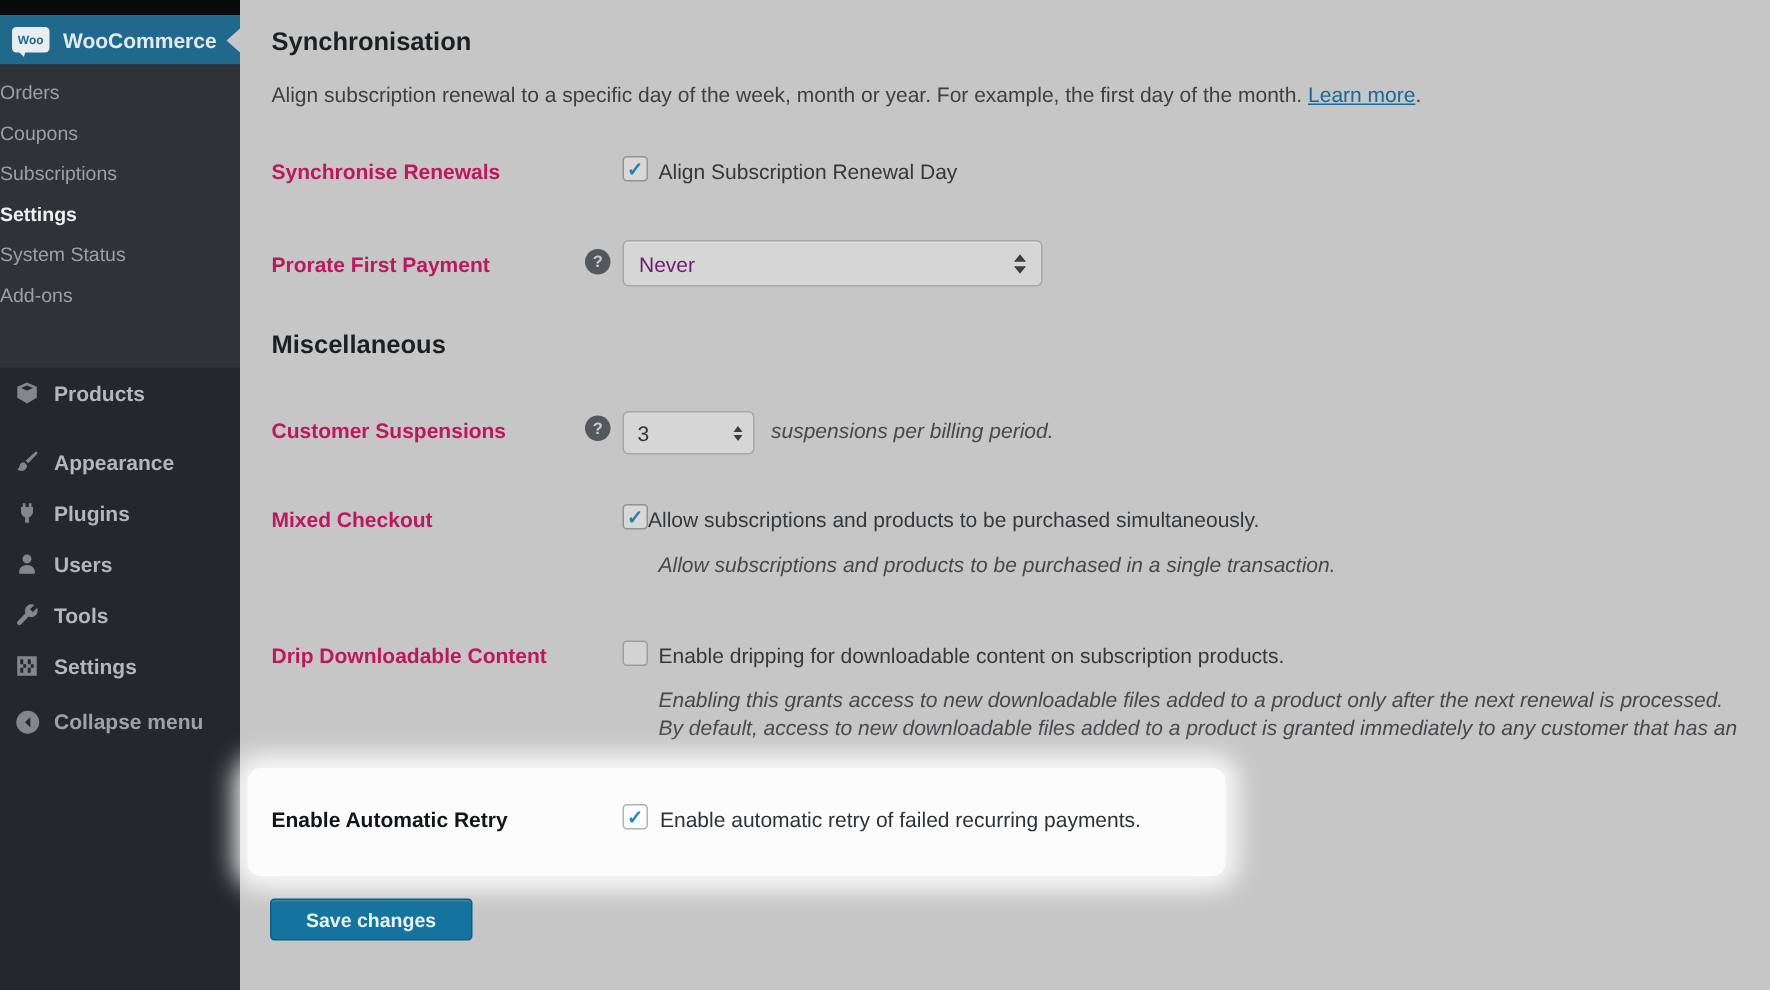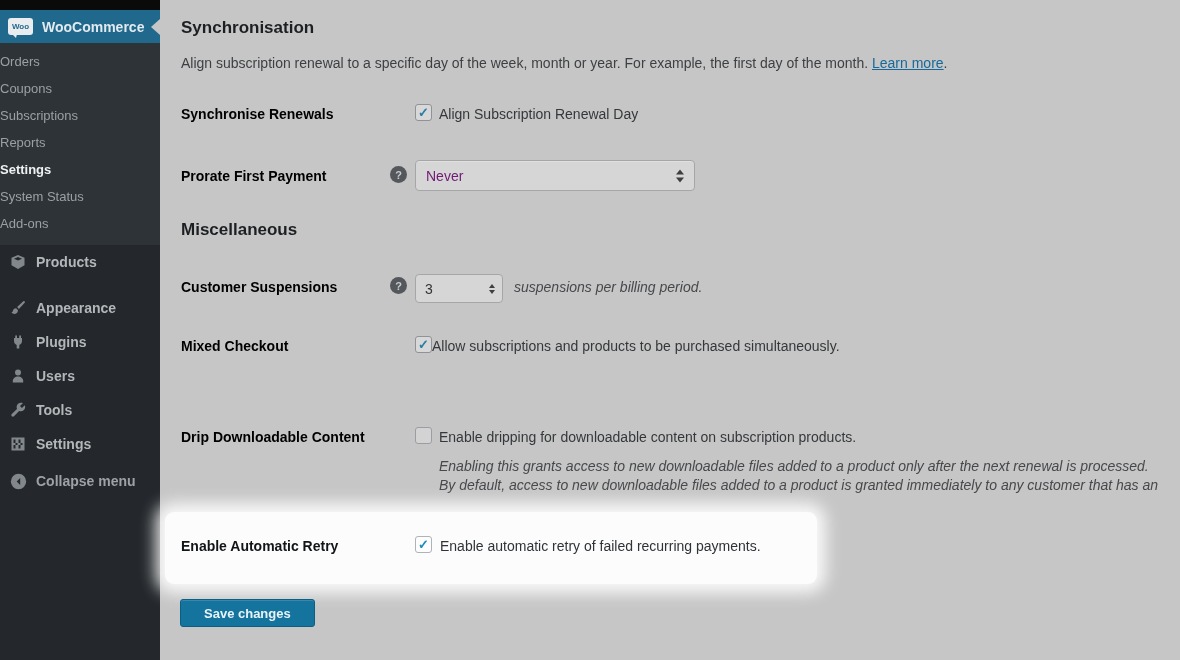--- a/index.html
+++ b/index.html
@@ -48,21 +48,21 @@
   .menu li.sep-above { margin-top:12px; }
   .menu li.collapse-item { margin-top:3px; color:#9ea2a6; }
   .menu-icon { width:18px; height:18px; display:inline-flex; align-items:center; justify-content:center; color:#82878c; margin-right:9px; flex:0 0 auto; }
   .menu-icon svg { display:block; }
 
   
   .content { position:absolute; left:160px; top:0; width:1020px; height:660px; }
   .h2 { position:absolute; font-size:17px; font-weight:700; color:#1d2022; }
   .desc-p { position:absolute; font-size:14px; color:#3d3f42; }
   .link { color:#16699a; text-decoration:underline; cursor:pointer; }
-  .row-label { position:absolute; font-size:14px; font-weight:700; color:#000000; }
+  .row-label { position:absolute; font-size:14px; font-weight:700; color:#be185d; }
   .cb-label { position:absolute; font-size:14px; color:#35383b; }
   .italic-txt { position:absolute; font-size:14px; font-style:italic; color:#46484b; white-space:nowrap; }
 
   .checkbox {
     position:absolute; width:17px; height:17px; border-radius:3px;
     background:#d8d8d8; border:1px solid #8f9296;
     display:flex; align-items:center; justify-content:center; cursor:pointer;
   }
   .checkbox .tick { font-size:13px; font-weight:700; color:#2c7da7; line-height:15px; }
   .checkbox.unchecked { background:#d3d3d3; border-color:#9a9da1; }
@@ -120,21 +120,20 @@
   <div class="woo-item">
     <span class="woo-badge">Woo</span>
     <span class="woo-label">WooCommerce</span>
     <span class="current-arrow"></span>
   </div>
 
   <ul class="submenu">
     <li>Orders</li>
     <li>Coupons</li>
     <li>Subscriptions</li>
-    <li>Reports</li>
     <li class="active">Settings</li>
     <li>System Status</li>
     <li>Add-ons</li>
   </ul>
 
   <ul class="menu">
     <li>
       <span class="menu-icon">
         <svg width="16" height="16" viewBox="0 0 16 16" fill="currentColor">
             <path d="M8 1l6.5 2.8v7.4L8 15 1.5 11.2V3.8L8 1zm0 2L4 4.7l4 1.7 4-1.7L8 3z"></path>
@@ -228,20 +227,21 @@
         <span class="tri-down"></span>
     </span>
   </div>
   <span class="italic-txt" style="left:354px; top:279px;">suspensions per billing period.</span>
 
   <span class="row-label" style="left:21px; top:338px;">Mixed Checkout</span>
   <span class="checkbox" style="left:255px; top:336px;">
     <span class="tick">✓</span>
   </span>
   <span class="cb-label" style="left:272px; top:338px;">Allow subscriptions and products to be purchased simultaneously.</span>
+  <span class="italic-txt" style="left:279px; top:368px;">Allow subscriptions and products to be purchased in a single transaction.</span>
 
   <span class="row-label" style="left:21px; top:429px;">Drip Downloadable Content</span>
   <span class="checkbox unchecked" style="left:255px; top:427px;"></span>
   <span class="cb-label" style="left:279px; top:429px;">Enable dripping for downloadable content on subscription products.</span>
   <span class="italic-txt" style="left:279px; top:458px;">Enabling this grants access to new downloadable files added to a product only after the next renewal is processed.</span>
   <span class="italic-txt" style="left:279px; top:477px;">By default, access to new downloadable files added to a product is granted immediately to any customer that has an</span>
 
   <div class="spotlight"></div>
   <span class="row-label bright" style="left:21px; top:538px;">Enable Automatic Retry</span>
   <span class="checkbox bright" style="left:255px; top:536px;">

